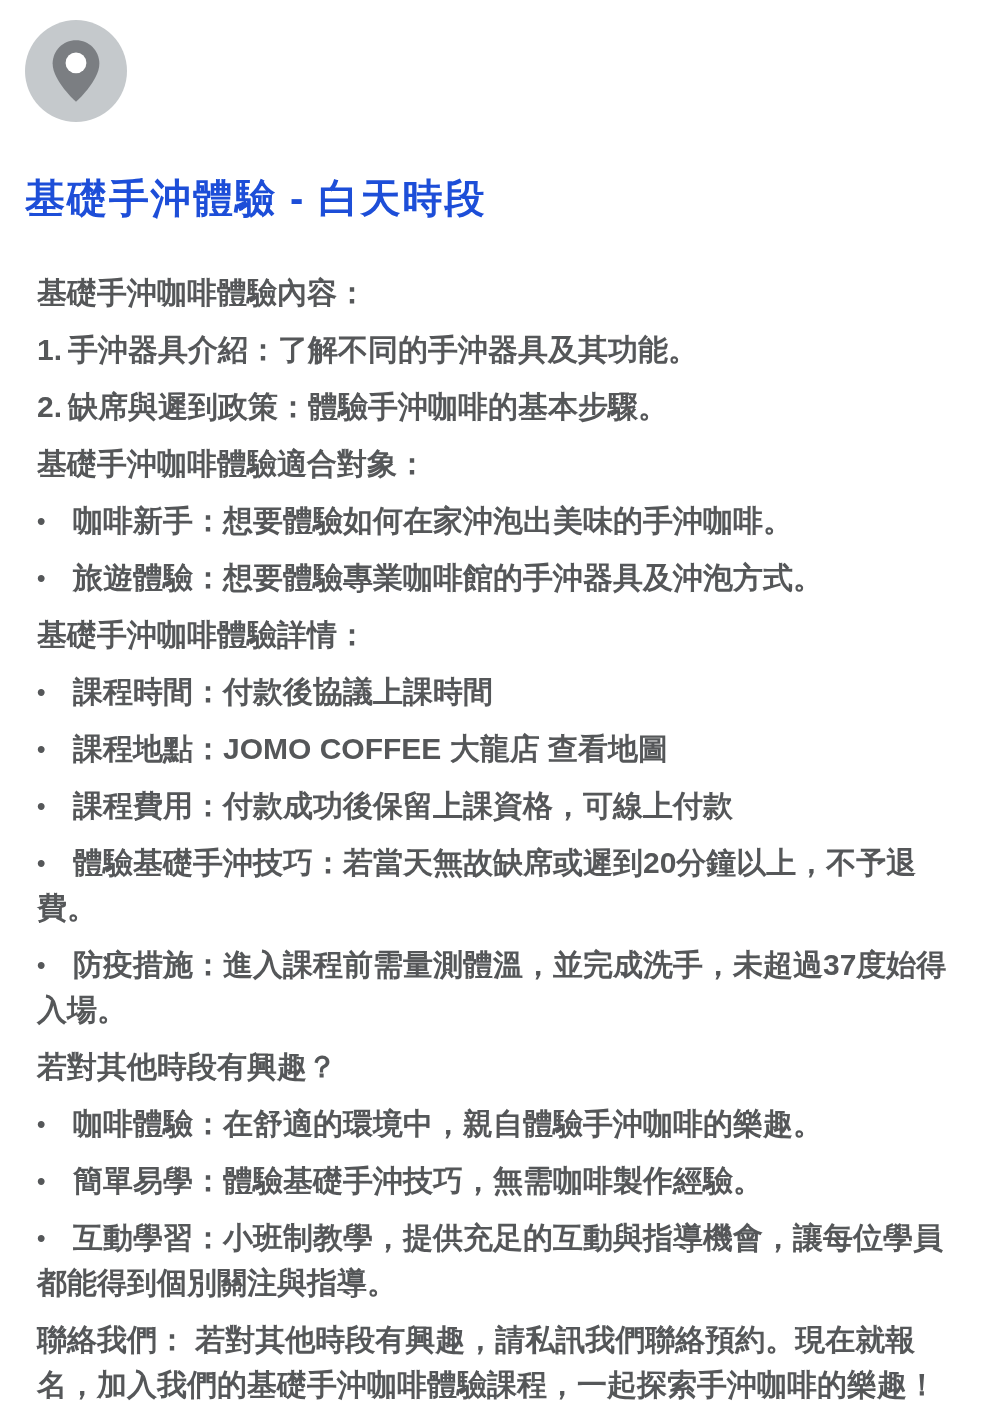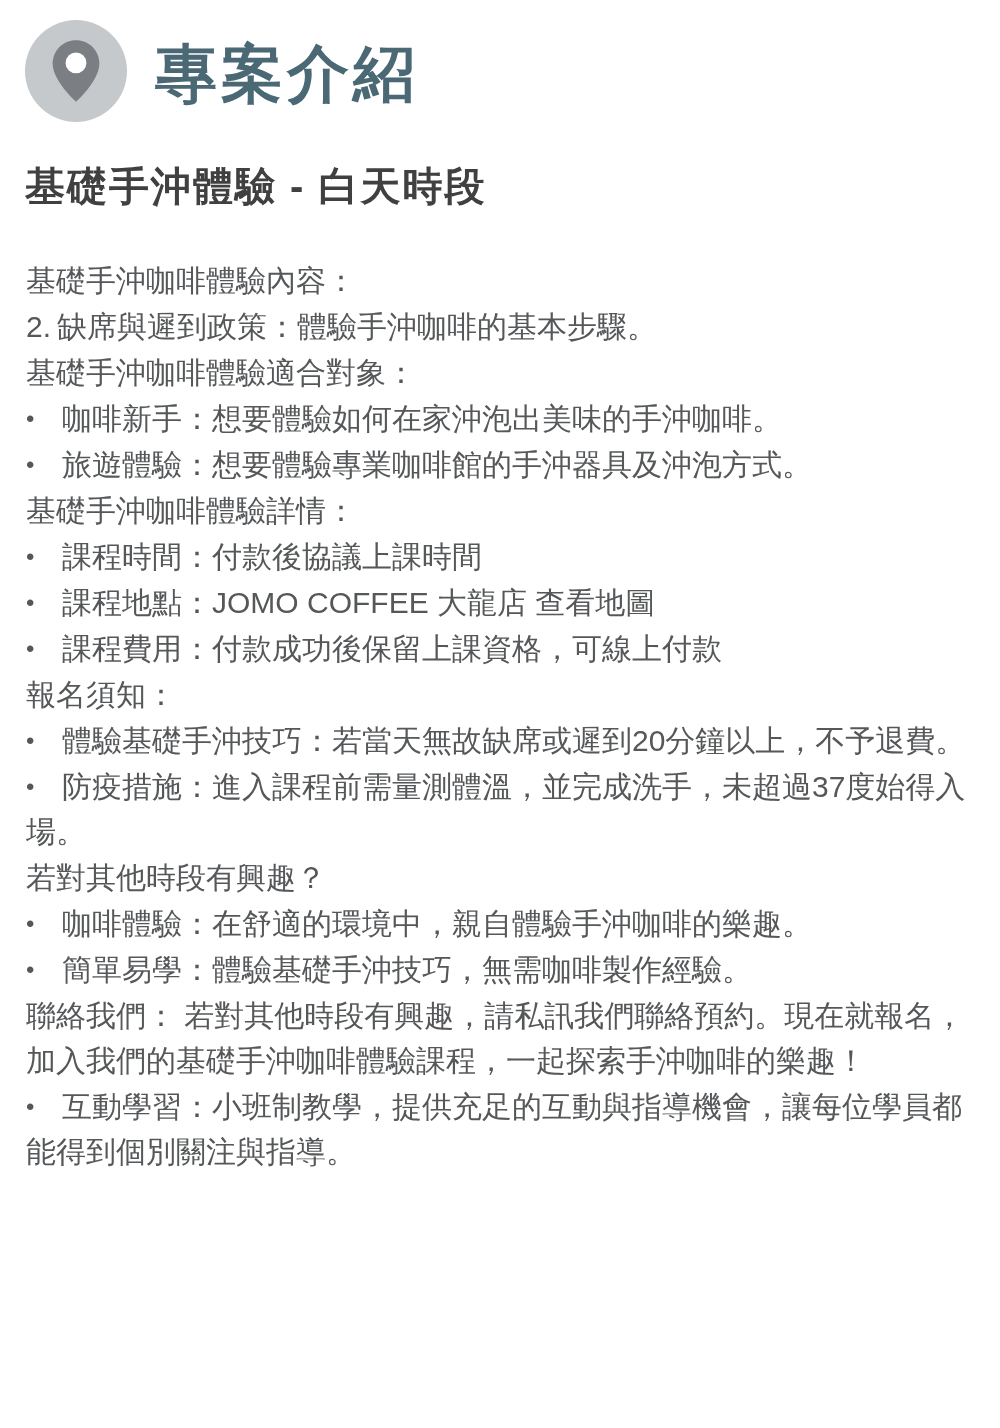--- a/index.html
+++ b/index.html
@@ -28,34 +28,34 @@
   }
   .section-title {
     font-size: 62px;
     font-weight: bold;
     letter-spacing: 4px;
     color: #4b6875;
     line-height: 1;
     padding-top: 6px;
   }
   .course-title {
-    margin-top: 42px;
+    margin-top: 54px;
     font-size: 40px;
     font-weight: bold;
     letter-spacing: 2px;
-    color: #404040;
+    color: #1d4ed8;
     line-height: 1.1;
   }
   .course-description {
     margin-top: 50px;
     font-size: 30px;
     line-height: 45px;
     color: #555759;
   }
-  .para { margin: 1px; font-weight: normal; }
+  .para { margin: 12px; font-weight: bold; }
   .marker {
     display: inline-block;
   }
   .para.bullet .marker {
     width: 36px;
     font-size: 24px;
     vertical-align: 2px;
   }
   .para.number .marker {
     width: 31px;
@@ -65,38 +65,37 @@
 <body>
 
 <div class="page">
 
   <div class="section-header">
     <svg class="icon-circle" viewBox="0 0 48 48" xmlns="http://www.w3.org/2000/svg" aria-hidden="true">
       <circle cx="24" cy="24" r="24" fill="#c5c9cc"></circle>
       <path fill="#7b7e82" d="M24 9.5c-6.1 0-11 4.9-11 11 0 8.2 11 18 11 18s11-9.8 11-18c0-6.1-4.9-11-11-11z"></path>
       <circle cx="24" cy="20.2" r="4.9" fill="#ffffff"></circle>
     </svg>
-    <h2 class="section-title">專案介紹</h2>
   </div>
 
   <h3 class="course-title">基礎手沖體驗 - 白天時段</h3>
 
   <div class="course-description">
       <p class="para plain"><span>基礎手沖咖啡體驗內容：</span></p>
+      <p class="para number"><span class="marker">1.</span><span>手沖器具介紹：了解不同的手沖器具及其功能。</span></p>
       <p class="para number"><span class="marker">2.</span><span>缺席與遲到政策：體驗手沖咖啡的基本步驟。</span></p>
       <p class="para plain"><span>基礎手沖咖啡體驗適合對象：</span></p>
       <p class="para bullet"><span class="marker">•</span><span>咖啡新手：想要體驗如何在家沖泡出美味的手沖咖啡。</span></p>
       <p class="para bullet"><span class="marker">•</span><span>旅遊體驗：想要體驗專業咖啡館的手沖器具及沖泡方式。</span></p>
       <p class="para plain"><span>基礎手沖咖啡體驗詳情：</span></p>
       <p class="para bullet"><span class="marker">•</span><span>課程時間：付款後協議上課時間</span></p>
       <p class="para bullet"><span class="marker">•</span><span>課程地點：JOMO COFFEE 大龍店 查看地圖</span></p>
       <p class="para bullet"><span class="marker">•</span><span>課程費用：付款成功後保留上課資格，可線上付款</span></p>
-      <p class="para plain"><span>報名須知：</span></p>
       <p class="para bullet"><span class="marker">•</span><span>體驗基礎手沖技巧：若當天無故缺席或遲到20分鐘以上，不予退費。</span></p>
       <p class="para bullet"><span class="marker">•</span><span>防疫措施：進入課程前需量測體溫，並完成洗手，未超過37度始得入場。</span></p>
       <p class="para plain"><span>若對其他時段有興趣？</span></p>
       <p class="para bullet"><span class="marker">•</span><span>咖啡體驗：在舒適的環境中，親自體驗手沖咖啡的樂趣。</span></p>
       <p class="para bullet"><span class="marker">•</span><span>簡單易學：體驗基礎手沖技巧，無需咖啡製作經驗。</span></p>
+      <p class="para bullet"><span class="marker">•</span><span>互動學習：小班制教學，提供充足的互動與指導機會，讓每位學員都能得到個別關注與指導。</span></p>
       <p class="para plain"><span>聯絡我們： 若對其他時段有興趣，請私訊我們聯絡預約。現在就報名，加入我們的基礎手沖咖啡體驗課程，一起探索手沖咖啡的樂趣！</span></p>
-      <p class="para bullet"><span class="marker">•</span><span>互動學習：小班制教學，提供充足的互動與指導機會，讓每位學員都能得到個別關注與指導。</span></p>
     </div>
 
 </div>
 
 </body></html>

